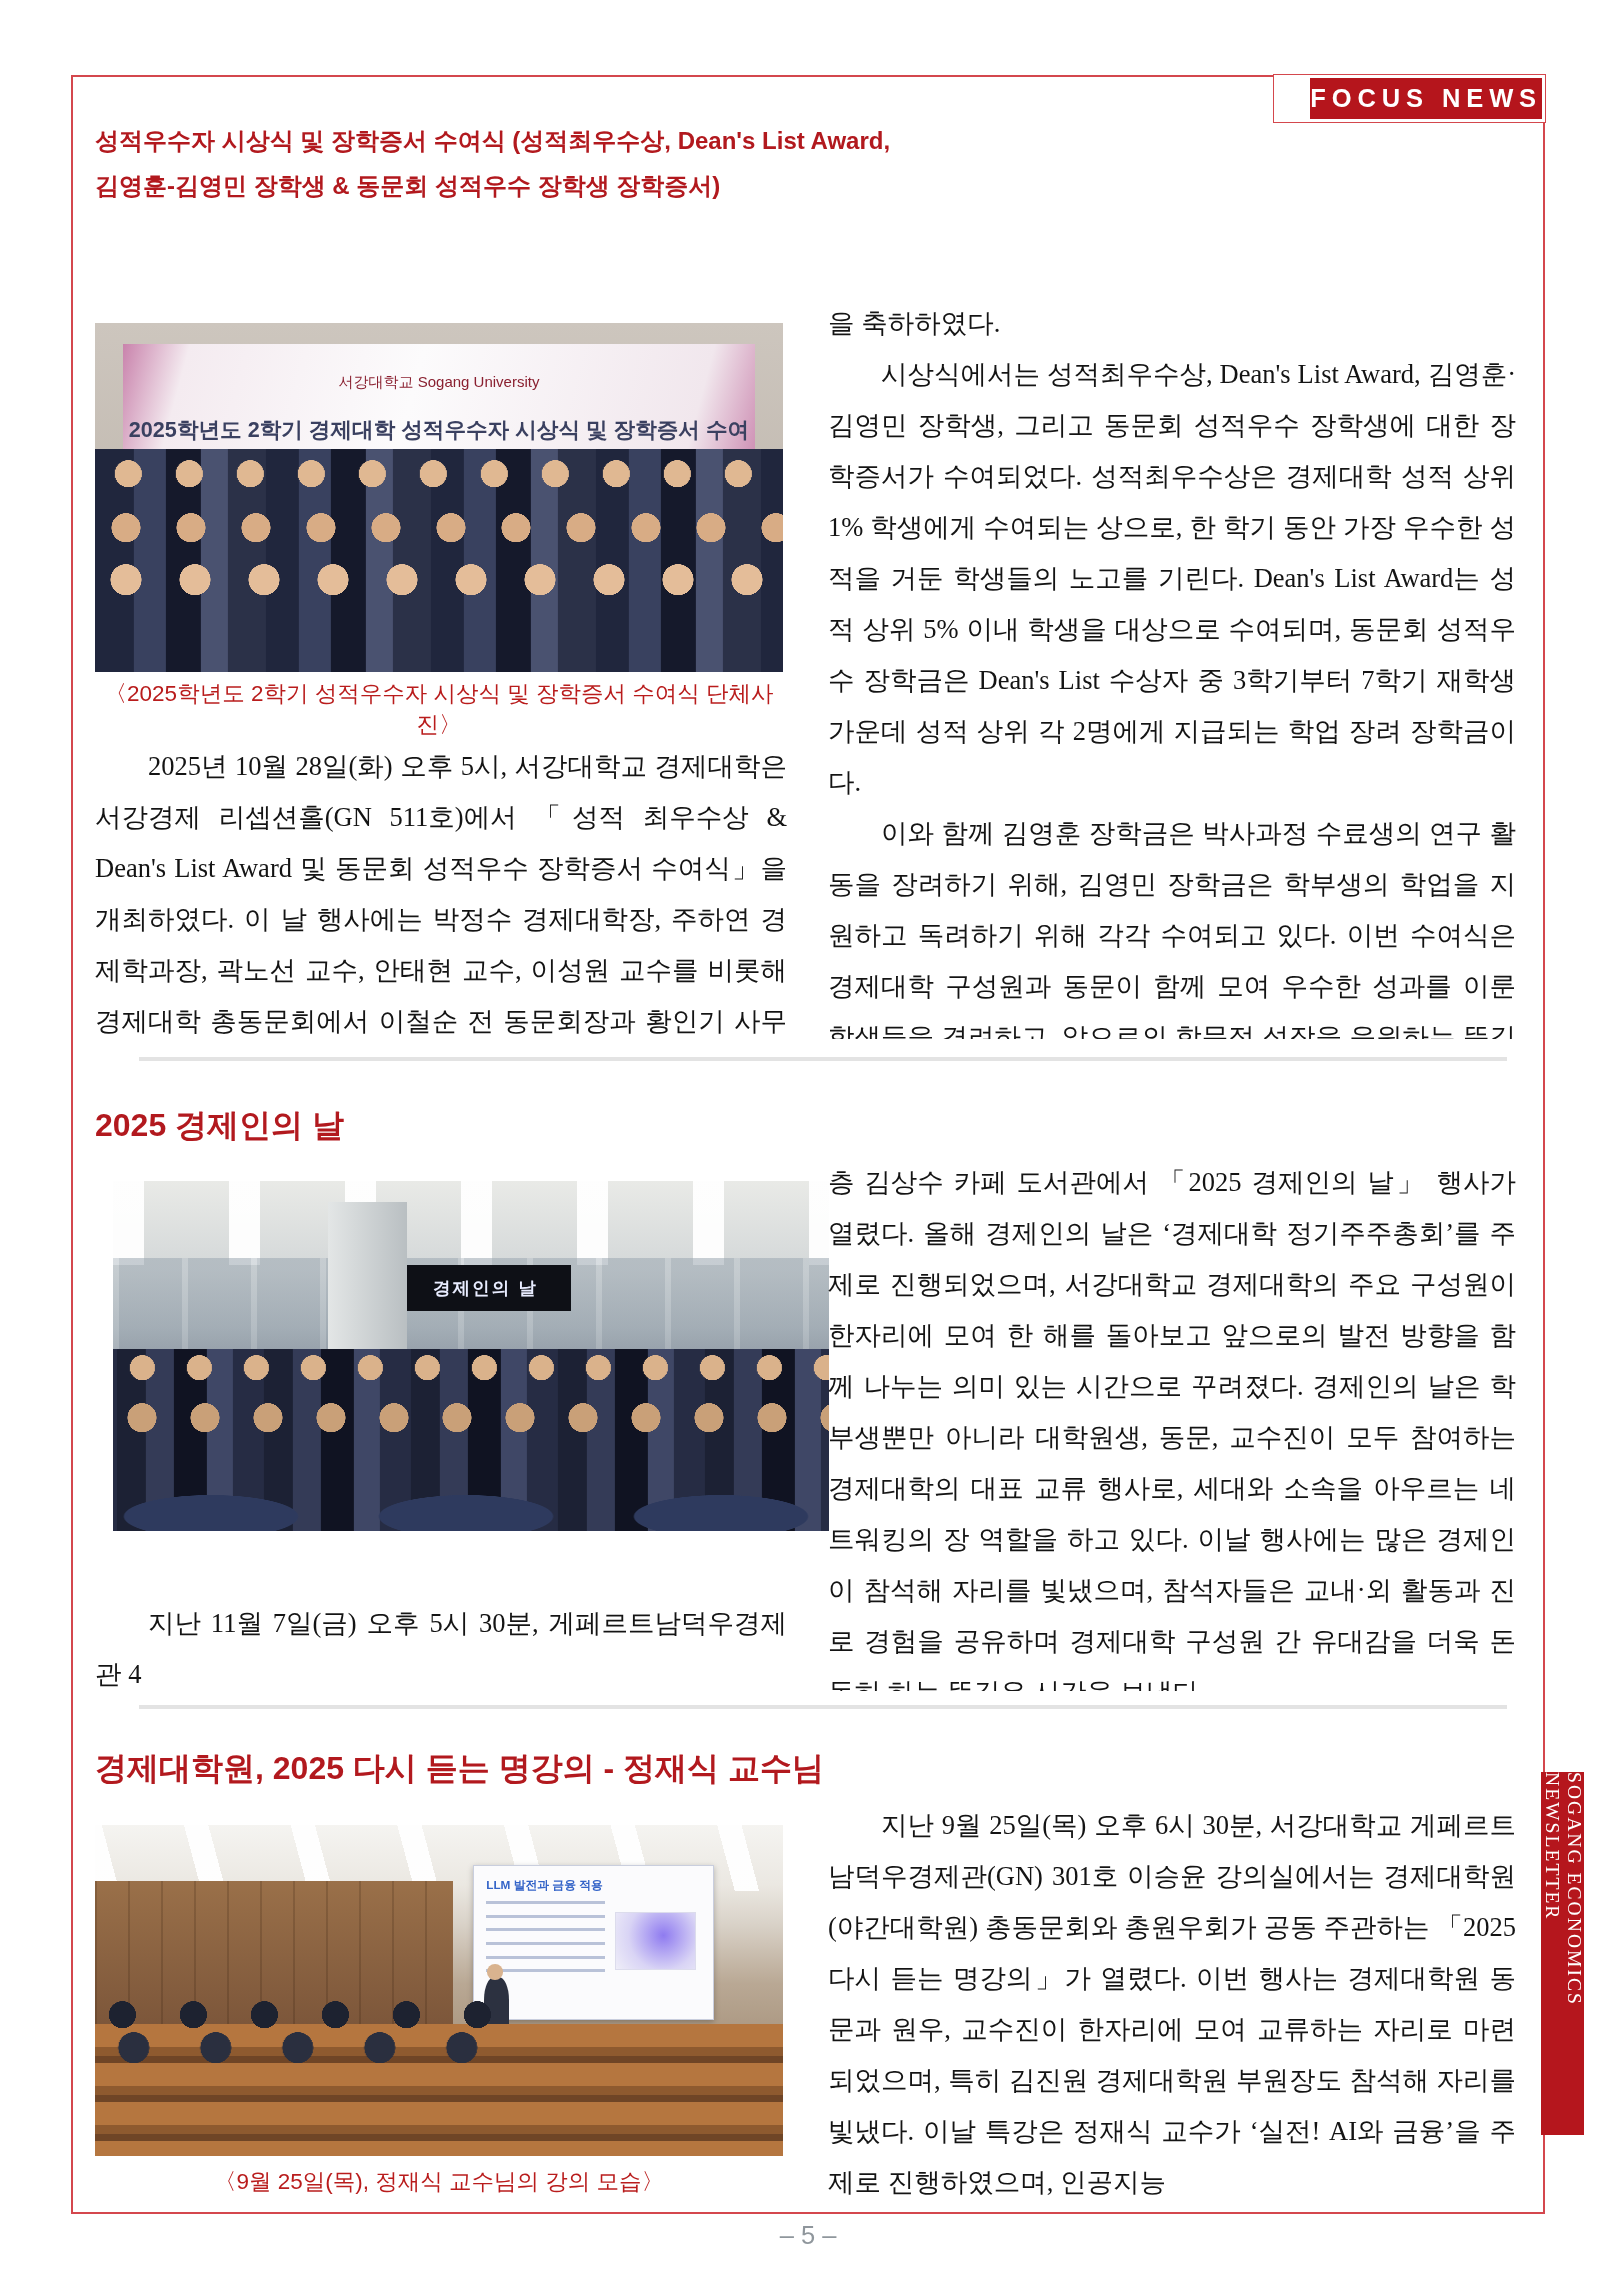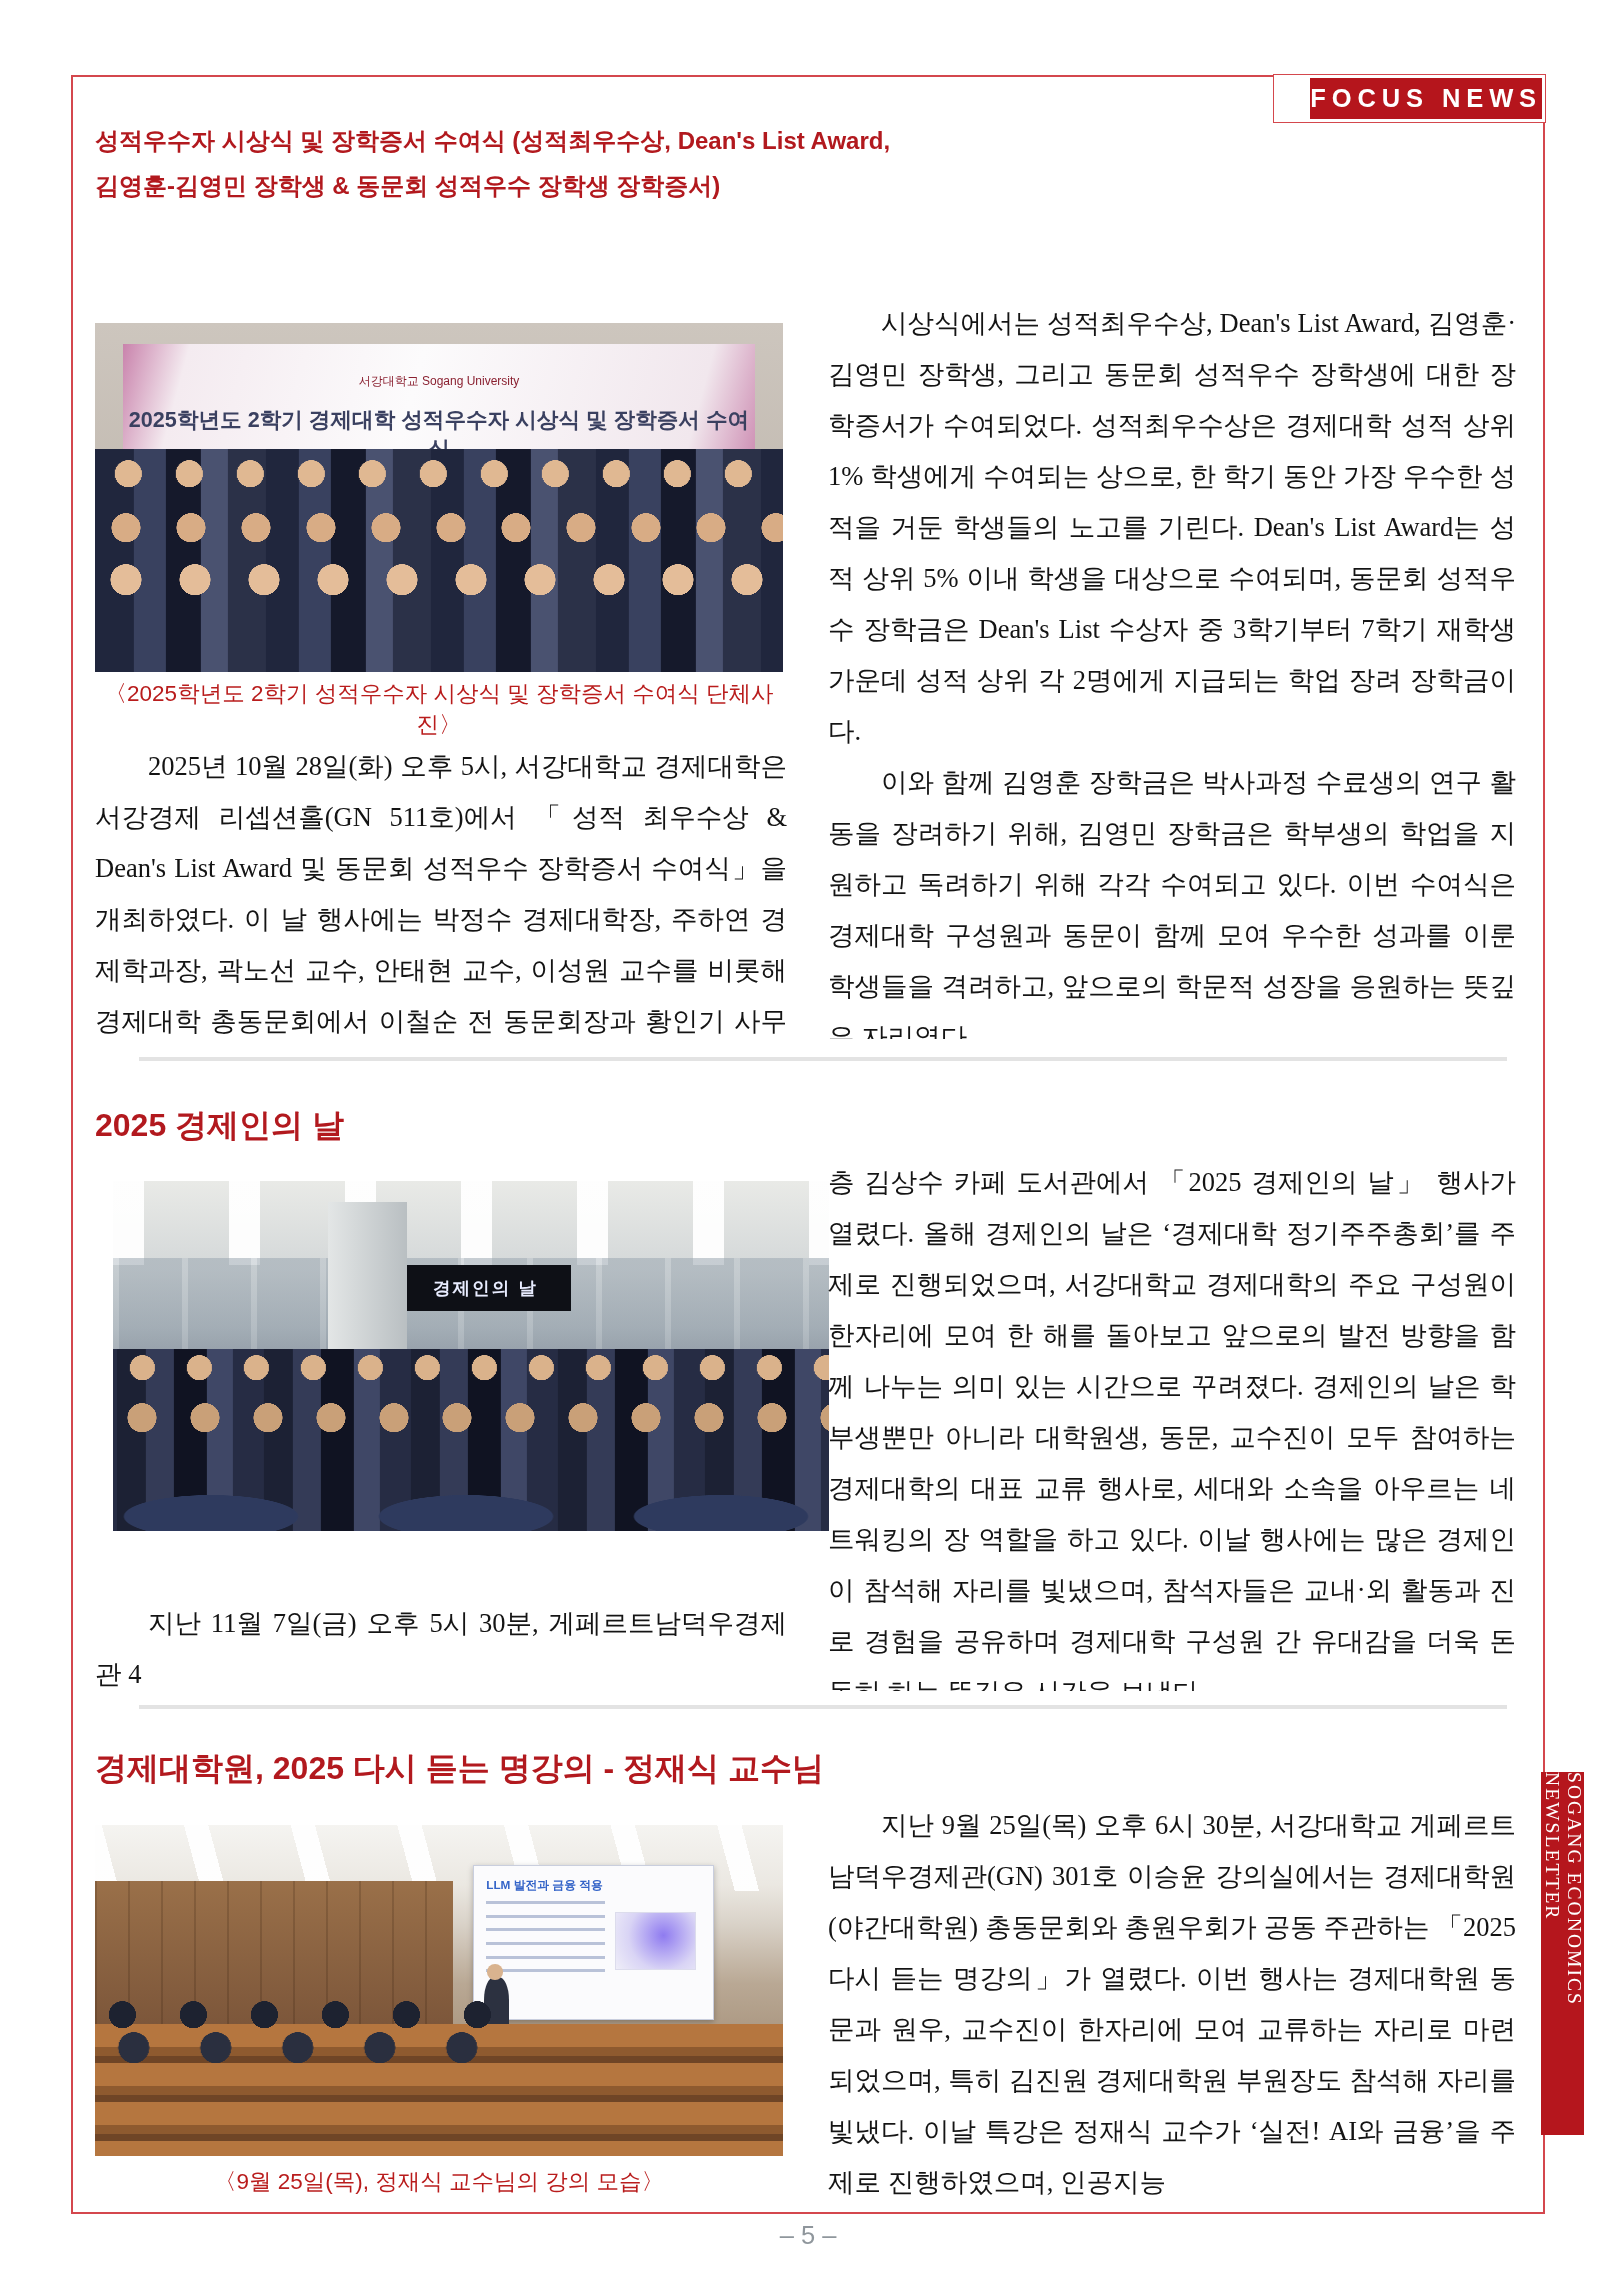--- a/index.html
+++ b/index.html
@@ -35,21 +35,21 @@
 
   
   .divider{position:absolute;left:139px;width:1368px;height:3.9px;background:#e3e3e3;}
 
   
   .photo{position:absolute;overflow:hidden;}
   #photo1{left:95px;top:323px;width:688px;height:349px;background:linear-gradient(#cdc6be 0%,#c2bab1 55%,#8d8880 100%);}
   .p1-banner{position:absolute;left:4%;top:6%;width:92%;height:44%;
              background:linear-gradient(105deg,#c983ac 0%,#f4ebf0 10%,#fcfbfc 45%,#f1e7ed 88%,#c983ac 100%);
              text-align:center;padding-top:29px;}
-  .p1-logo{font-family:"Liberation Sans",sans-serif;font-size:12px;color:#8a2030;margin-bottom:15px;}
+  .p1-logo{font-family:"Liberation Sans",sans-serif;font-size:15px;color:#8a2030;margin-bottom:23px;}
   .p1-banner-title{font-family:"Liberation Sans",sans-serif;font-weight:bold;font-size:21.6px;color:#3a4060;}
   .p1-banner-sub{font-family:"Liberation Sans",sans-serif;font-size:14.7px;color:#4f63b0;margin-top:9.8px;}
   .p1-crowd{position:absolute;left:0;bottom:0;width:100%;height:64%;
       background-image:
         radial-gradient(circle 13.7px at 27.4px 13.7px, #e0b892 98%, transparent),
         radial-gradient(circle 14.7px at 29px 14.7px, #d8ac85 98%, transparent),
         radial-gradient(circle 15.7px at 31px 15.7px, #e4bd99 98%, transparent),
         repeating-linear-gradient(90deg,#20263d 0 33px,#39415f 33px 65px,#15192b 65px 100px,#4a5270 100px 127px,#2b3148 127px 165px);
       background-size:61px 33px,65px 35px,69px 37px,100% 100%;
       background-position:5.9px 6%,2px 34%,0 62%;
@@ -134,20 +134,21 @@
     </div>
     <div class="p1-crowd"></div>
   </div>
   <div class="caption" style="left:95px;top:678px;width:688px;">〈2025학년도 2학기 성적우수자 시상식 및 장학증서 수여식 단체사진〉</div>
 
   <div class="body-text" style="left:95px;top:741px;width:692px;height:310px;">
     <p class="indent">2025년 10월 28일(화) 오후 5시, 서강대학교 경제대학은 서강경제 리셉션홀(GN 511호)에서 「성적 최우수상 &amp; Dean's List Award 및 동문회 성적우수 장학증서 수여식」을 개최하였다. 이 날 행사에는 박정수 경제대학장, 주하연 경제학과장, 곽노선 교수, 안태현 교수, 이성원 교수를 비롯해 경제대학 총동문회에서 이철순 전 동문회장과 황인기 사무국장이 참석하여 수상 학생들</p>
   </div>
 
   <div class="body-text" style="left:828px;top:298px;width:688px;height:741px;">
+    <p>을 축하하였다.</p>
     <p class="indent">시상식에서는 성적최우수상, Dean's List Award, 김영훈·김영민 장학생, 그리고 동문회 성적우수 장학생에 대한 장학증서가 수여되었다. 성적최우수상은 경제대학 성적 상위 1% 학생에게 수여되는 상으로, 한 학기 동안 가장 우수한 성적을 거둔 학생들의 노고를 기린다. Dean's List Award는 성적 상위 5% 이내 학생을 대상으로 수여되며, 동문회 성적우수 장학금은 Dean's List 수상자 중 3학기부터 7학기 재학생 가운데 성적 상위 각 2명에게 지급되는 학업 장려 장학금이다.</p>
     <p class="indent">이와 함께 김영훈 장학금은 박사과정 수료생의 연구 활동을 장려하기 위해, 김영민 장학금은 학부생의 학업을 지원하고 독려하기 위해 각각 수여되고 있다. 이번 수여식은 경제대학 구성원과 동문이 함께 모여 우수한 성과를 이룬 학생들을 격려하고, 앞으로의 학문적 성장을 응원하는 뜻깊은 자리였다.</p>
   </div>
 
   <div class="divider" style="top:1057px;"></div>
 
   <div class="h2" style="top:1106px;">2025 경제인의 날</div>
 
   <div class="photo" id="photo2">
     <div class="p2-lights"></div>

